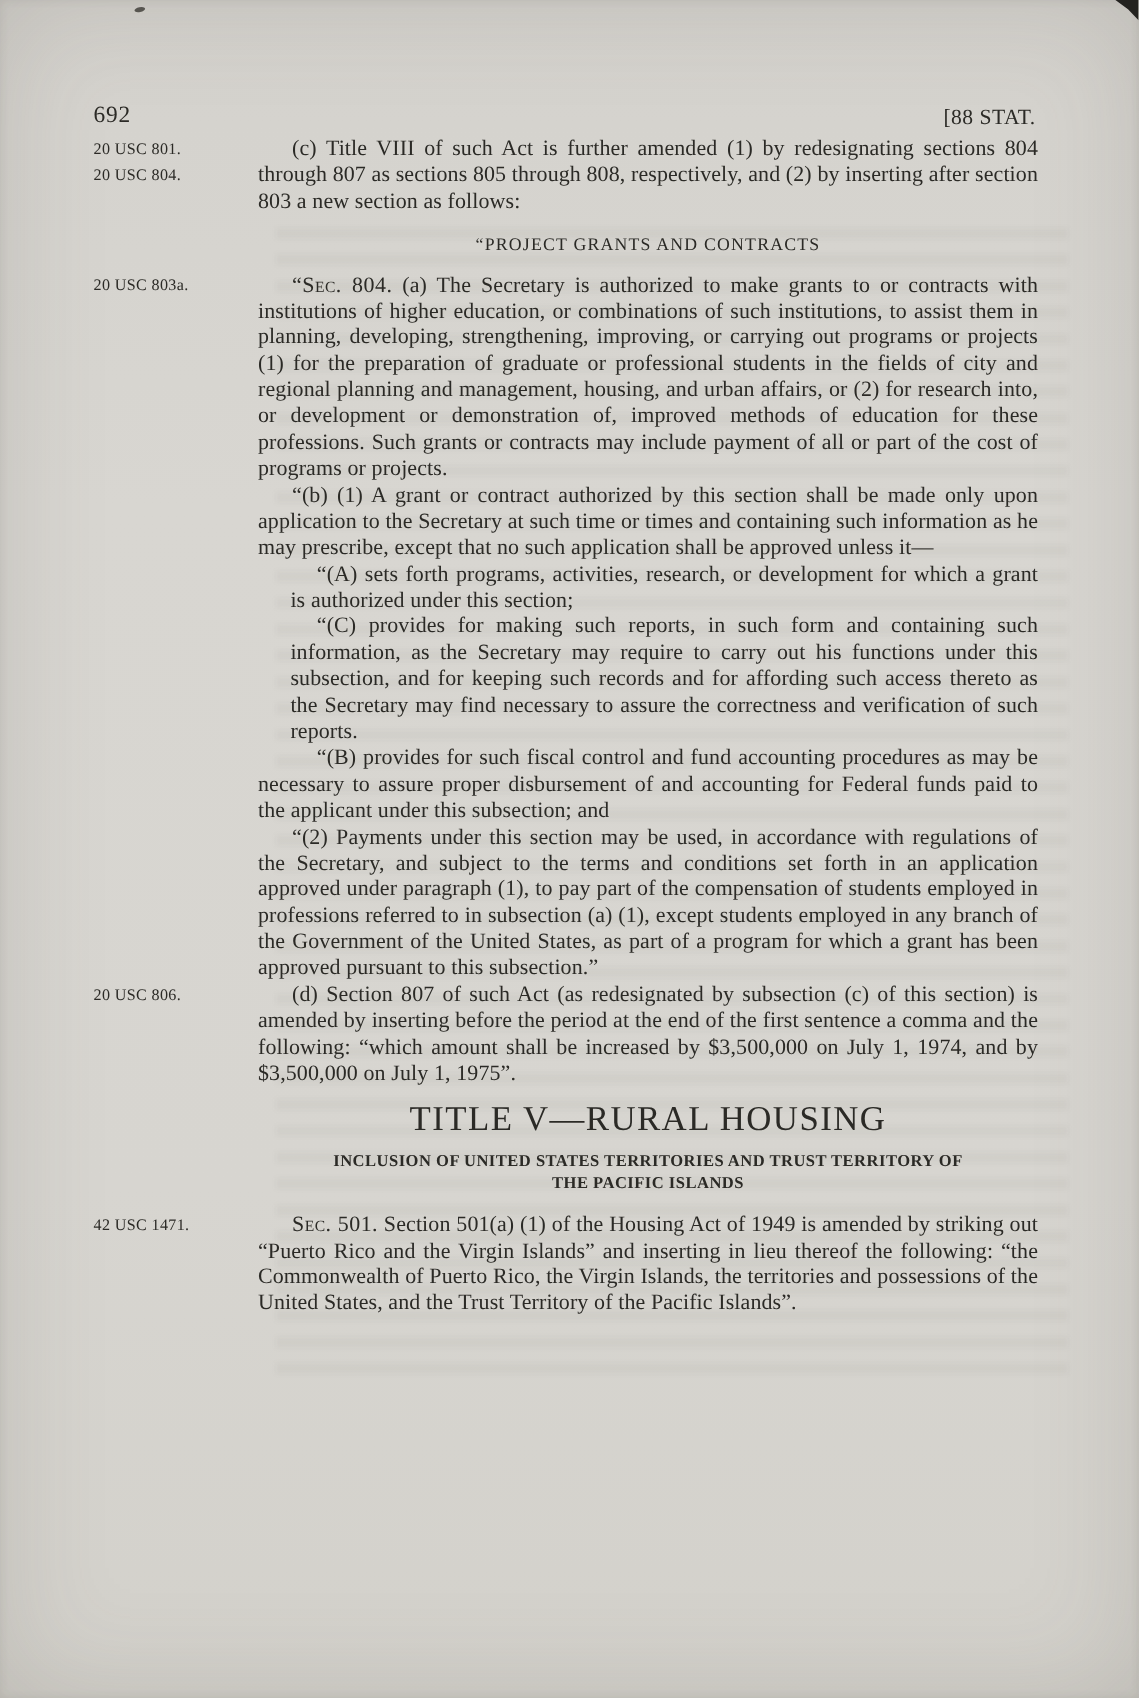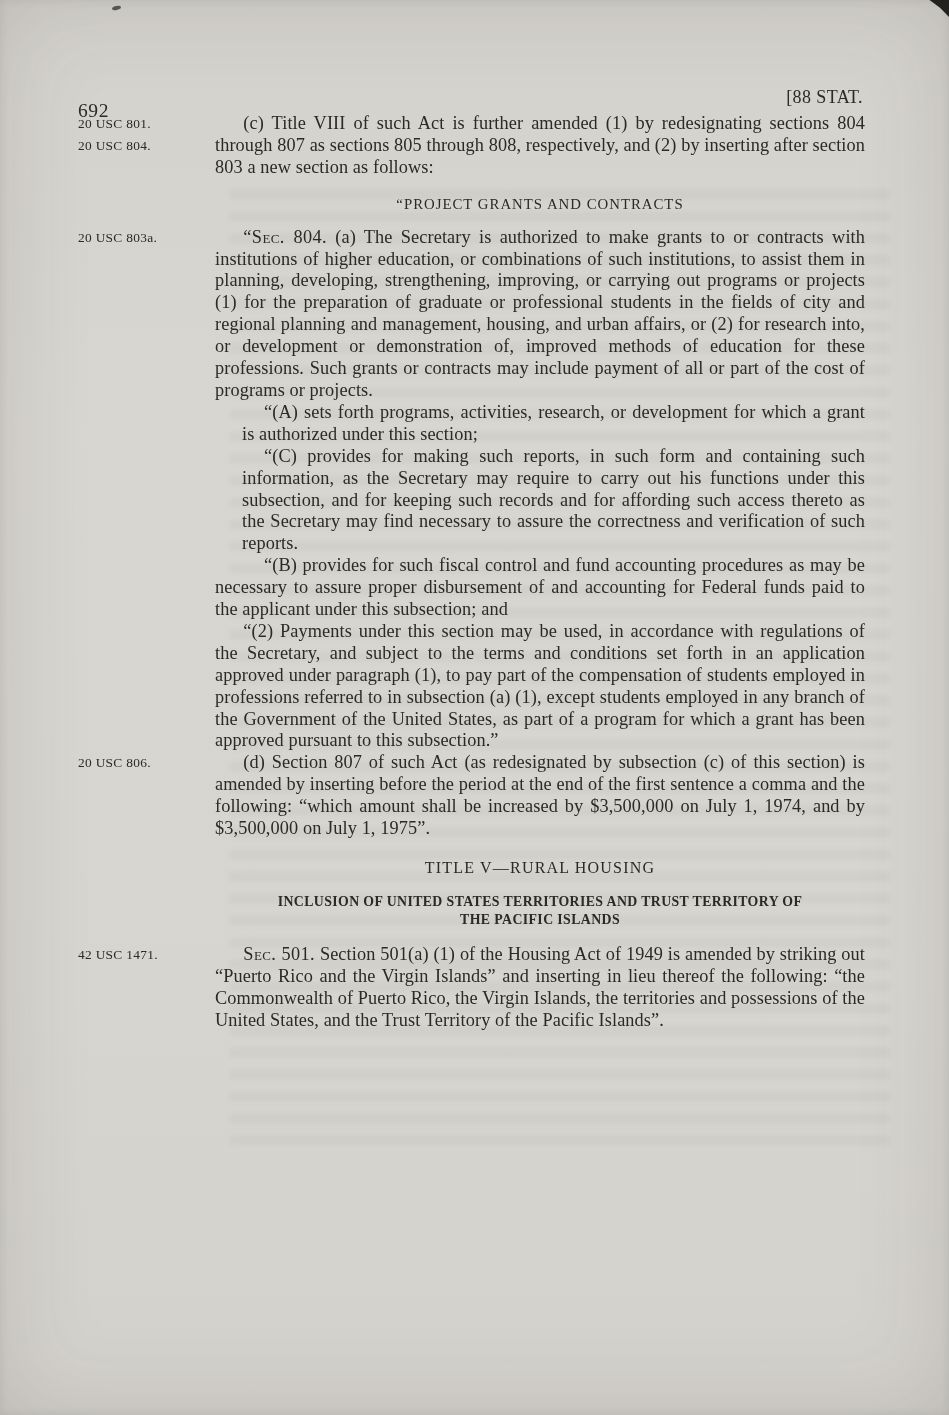--- a/index.html
+++ b/index.html
@@ -35,21 +35,21 @@
     position: absolute; top: 6px; left: 112px;
     width: 9px; height: 4px; border-radius: 50%;
     background: #3a3833; transform: rotate(-12deg);
     opacity: 0.8;
   }
   .running-head {
     position: absolute;
     top: 86px; left: 78px; right: 86px; height: 26px;
   }
   .pageno {
-    position: absolute; left: 0; top: 14px;
+    position: absolute; left: 0; top: 0;
     font-size: 19.5px; letter-spacing: 0.6px; font-family: Liberation Serif, serif;
   }
   .law-title {
     position: absolute; left: 0; right: 0; top: 1px;
     text-align: center;
     font-size: 18.4px; letter-spacing: 0.7px;
   }
   .stat {
     position: absolute; right: 0; top: 1px;
     font-size: 18px; letter-spacing: 0.4px;
@@ -77,21 +77,21 @@
     text-align: center; text-indent: 0;
     font-weight: normal;
     font-size: 14.8px; letter-spacing: 1px;
     margin: 15px 0 11px 0;
   }
   .subitem { margin-left: 27px; text-indent: 22px; }
   .subitem-flush { margin-left: 0; text-indent: 49px; }
   .title-v {
     text-align: center; text-indent: 0;
     font-weight: normal;
-    font-size: 16px; letter-spacing: 1.2px;
+    font-size: 29px; letter-spacing: 1.2px;
     margin: 17px 0 13px 0;
   }
   .inclusion-head {
     text-align: center; text-indent: 0;
     font-weight: bold;
     font-size: 13.8px; line-height: 18px; letter-spacing: 0.4px;
     margin: 14px 58px 15px 58px;
   }
 </style>
 </head>
@@ -116,20 +116,21 @@
       <p class="para">(c) Title VIII of such Act is further amended (1) by redesignating sections 804 through 807 as sections 805 through 808, respectively, and (2) by inserting after section 803 a new section as follows:</p>
     </div>
 
     <h3 class="center-head">“PROJECT GRANTS AND CONTRACTS</h3>
 
     <div class="rel">
       <span class="margin-note" style="top:2px">20 USC 803a.</span>
       <p class="para"><span class="sc">“Sec. 804.</span><span> (a) The Secretary is authorized to make grants to or contracts with institutions of higher education, or combinations of such institutions, to assist them in planning, developing, strengthening, improving, or carrying out programs or projects (1) for the preparation of graduate or professional students in the fields of city and regional planning and management, housing, and urban affairs, or (2) for research into, or development or demonstration of, improved methods of education for these professions. Such grants or contracts may include payment of all or part of the cost of programs or projects.</span></p>
     </div>
 
+    <p class="para">“(b) (1) A grant or contract authorized by this section shall be made only upon application to the Secretary at such time or times and containing such information as he may prescribe, except that no such application shall be approved unless it—</p>
 
     <p class="para subitem">“(A) sets forth programs, activities, research, or development for which a grant is authorized under this section;</p>
     <p class="para subitem">“(C) provides for making such reports, in such form and containing such information, as the Secretary may require to carry out his functions under this subsection, and for keeping such records and for affording such access thereto as the Secretary may find necessary to assure the correctness and verification of such reports.</p>
     <p class="para subitem-flush">“(B) provides for such fiscal control and fund accounting procedures as may be necessary to assure proper disbursement of and accounting for Federal funds paid to the applicant under this subsection; and</p>
 
     <p class="para">“(2) Payments under this section may be used, in accordance with regulations of the Secretary, and subject to the terms and conditions set forth in an application approved under paragraph (1), to pay part of the compensation of students employed in professions referred to in subsection (a) (1), except students employed in any branch of the Government of the United States, as part of a program for which a grant has been approved pursuant to this subsection.”</p>
 
     <div class="rel">
       <span class="margin-note" style="top:2px">20 USC 806.</span>
       <p class="para">(d) Section 807 of such Act (as redesignated by subsection (c) of this section) is amended by inserting before the period at the end of the first sentence a comma and the following: “which amount shall be increased by $3,500,000 on July 1, 1974, and by $3,500,000 on July 1, 1975”.</p>

